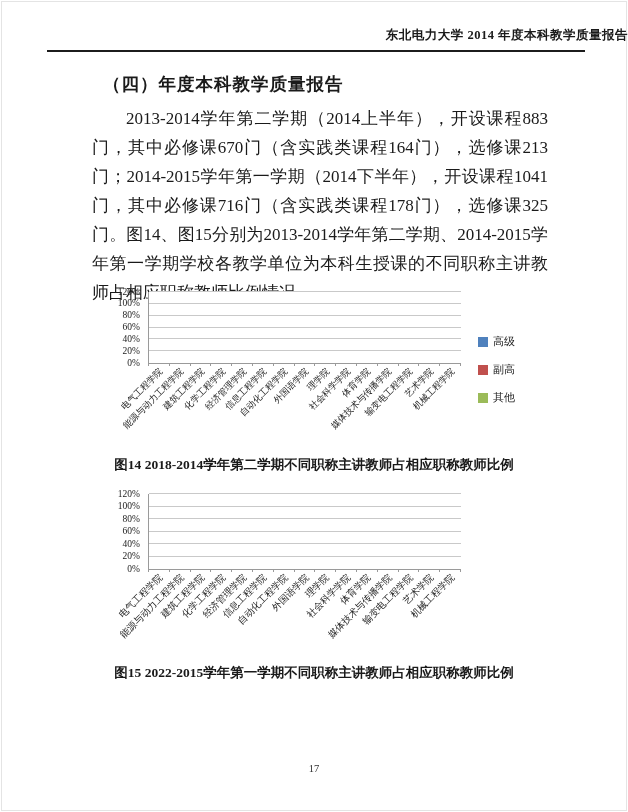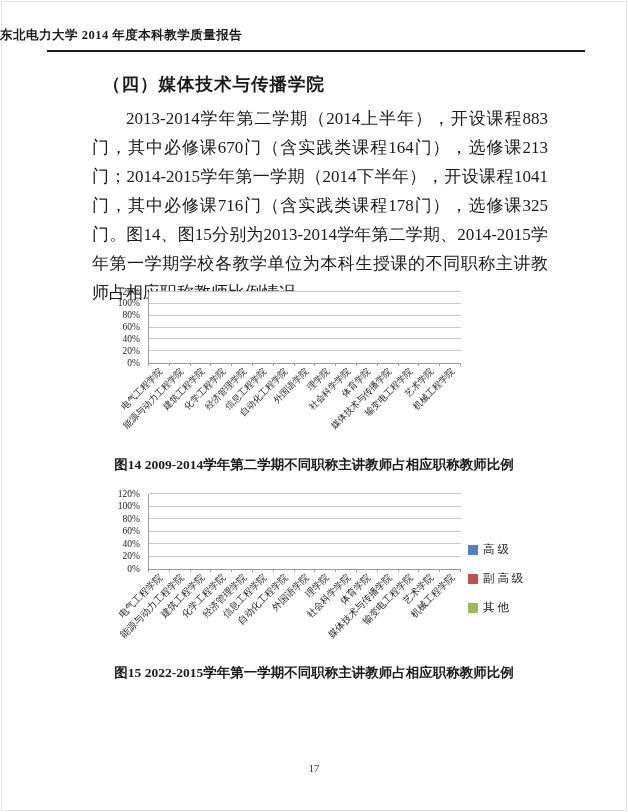--- a/index.html
+++ b/index.html
@@ -2,21 +2,21 @@
 <html><head>
 <meta charset="utf-8">
 <style>
   html,body{margin:0;padding:0;}
   body{
     width:628px;height:812px;position:relative;background:#ffffff;
     font-family:"Liberation Serif","DejaVu Serif",serif;color:#1a1a1a;
     overflow:hidden;
   }
   .page-frame{position:absolute;inset:1px;border:1px solid #e4e4e4;pointer-events:none;}
-  .header{position:absolute;top:27px;left:0;right:0;text-align:left;
+  .header{position:absolute;top:27px;left:0;right:0;text-align:right;
     font-weight:bold;font-size:12.5px;letter-spacing:.5px;}
   .header-rule{position:absolute;top:50px;left:47px;width:538px;border-top:2px solid #1c1c1c;}
   .section-heading{position:absolute;top:72px;left:103px;font-size:17.5px;font-weight:bold;letter-spacing:1px;}
   .para{position:absolute;top:104px;left:92px;width:456px;font-size:17px;line-height:29px;
     text-align:justify;text-indent:34px;}
   .caption{position:absolute;left:40px;right:40px;text-align:center;font-weight:bold;font-size:13.5px;}
   .cap1{top:456px;}
   .cap2{top:664px;}
   .pageno{position:absolute;top:763px;left:0;right:0;text-align:center;font-size:10.5px;color:#333;}
 
@@ -51,21 +51,21 @@
   .swatch{width:10px;height:10px;margin-right:5px;flex:0 0 auto;}
 </style>
 </head>
 <body>
 
 <div class="page-frame"></div>
 
 <div class="header">东北电力大学 2014 年度本科教学质量报告</div>
 <div class="header-rule"></div>
 
-<div class="section-heading">（四）媒体技术与传播学院</div>
+<div class="section-heading">（四）年度本科教学质量报告</div>
 
 <div class="para">2013-2014学年第二学期（2014上半年），开设课程883门，其中必修课670门（含实践类课程164门），选修课213门；2014-2015学年第一学期（2014下半年），开设课程1041门，其中必修课716门（含实践类课程178门），选修课325门。图14、图15分别为2013-2014学年第二学期、2014-2015学年第一学期学校各教学单位为本科生授课的不同职称主讲教师占相应职称教师比例情况。</div>
 
 <div class="chart c1">
   <div class="ylabels">
       <div class="ytick" style="bottom: 0%;">0%</div>
       <div class="ytick" style="bottom: 16.6667%;">20%</div>
       <div class="ytick" style="bottom: 33.3333%;">40%</div>
       <div class="ytick" style="bottom: 50%;">60%</div>
       <div class="ytick" style="bottom: 66.6667%;">80%</div>
@@ -183,22 +183,36 @@
       <div class="xlabel" style="right: 56.6667%;">自动化工程学院</div>
       <div class="xlabel" style="right: 50%;">外国语学院</div>
       <div class="xlabel" style="right: 43.3333%;">理学院</div>
       <div class="xlabel" style="right: 36.6667%;">社会科学学院</div>
       <div class="xlabel" style="right: 30%;">体育学院</div>
       <div class="xlabel" style="right: 23.3333%;">媒体技术与传播学院</div>
       <div class="xlabel" style="right: 16.6667%;">输变电工程学院</div>
       <div class="xlabel" style="right: 10%;">艺术学院</div>
       <div class="xlabel" style="right: 3.33333%;">机械工程学院</div>
     </div>
+  <div class="legend">
+      <div class="legend-item">
+        <span class="swatch" style="background: rgb(79, 129, 189);"></span>
+        <span>高级</span>
+      </div>
+      <div class="legend-item">
+        <span class="swatch" style="background: rgb(192, 80, 77);"></span>
+        <span>副高</span>
+      </div>
+      <div class="legend-item">
+        <span class="swatch" style="background: rgb(155, 187, 89);"></span>
+        <span>其他</span>
+      </div>
+    </div>
 </div>
-<div class="caption cap1">图14 2009-2014学年第二学期不同职称主讲教师占相应职称教师比例</div>
+<div class="caption cap1">图14 2018-2014学年第二学期不同职称主讲教师占相应职称教师比例</div>
 
 <div class="chart c2">
   <div class="ylabels">
       <div class="ytick" style="bottom: 0%;">0%</div>
       <div class="ytick" style="bottom: 16.6667%;">20%</div>
       <div class="ytick" style="bottom: 33.3333%;">40%</div>
       <div class="ytick" style="bottom: 50%;">60%</div>
       <div class="ytick" style="bottom: 66.6667%;">80%</div>
       <div class="ytick" style="bottom: 83.3333%;">100%</div>
       <div class="ytick" style="bottom: 100%;">120%</div>
@@ -314,30 +328,16 @@
       <div class="xlabel" style="right: 56.6667%;">自动化工程学院</div>
       <div class="xlabel" style="right: 50%;">外国语学院</div>
       <div class="xlabel" style="right: 43.3333%;">理学院</div>
       <div class="xlabel" style="right: 36.6667%;">社会科学学院</div>
       <div class="xlabel" style="right: 30%;">体育学院</div>
       <div class="xlabel" style="right: 23.3333%;">媒体技术与传播学院</div>
       <div class="xlabel" style="right: 16.6667%;">输变电工程学院</div>
       <div class="xlabel" style="right: 10%;">艺术学院</div>
       <div class="xlabel" style="right: 3.33333%;">机械工程学院</div>
     </div>
-  <div class="legend">
-      <div class="legend-item">
-        <span class="swatch" style="background: rgb(79, 129, 189);"></span>
-        <span>高 级</span>
-      </div>
-      <div class="legend-item">
-        <span class="swatch" style="background: rgb(192, 80, 77);"></span>
-        <span>副 高 级</span>
-      </div>
-      <div class="legend-item">
-        <span class="swatch" style="background: rgb(155, 187, 89);"></span>
-        <span>其 他</span>
-      </div>
-    </div>
 </div>
 <div class="caption cap2">图15 2022-2015学年第一学期不同职称主讲教师占相应职称教师比例</div>
 
 <div class="pageno">17</div>
 
 </body></html>

